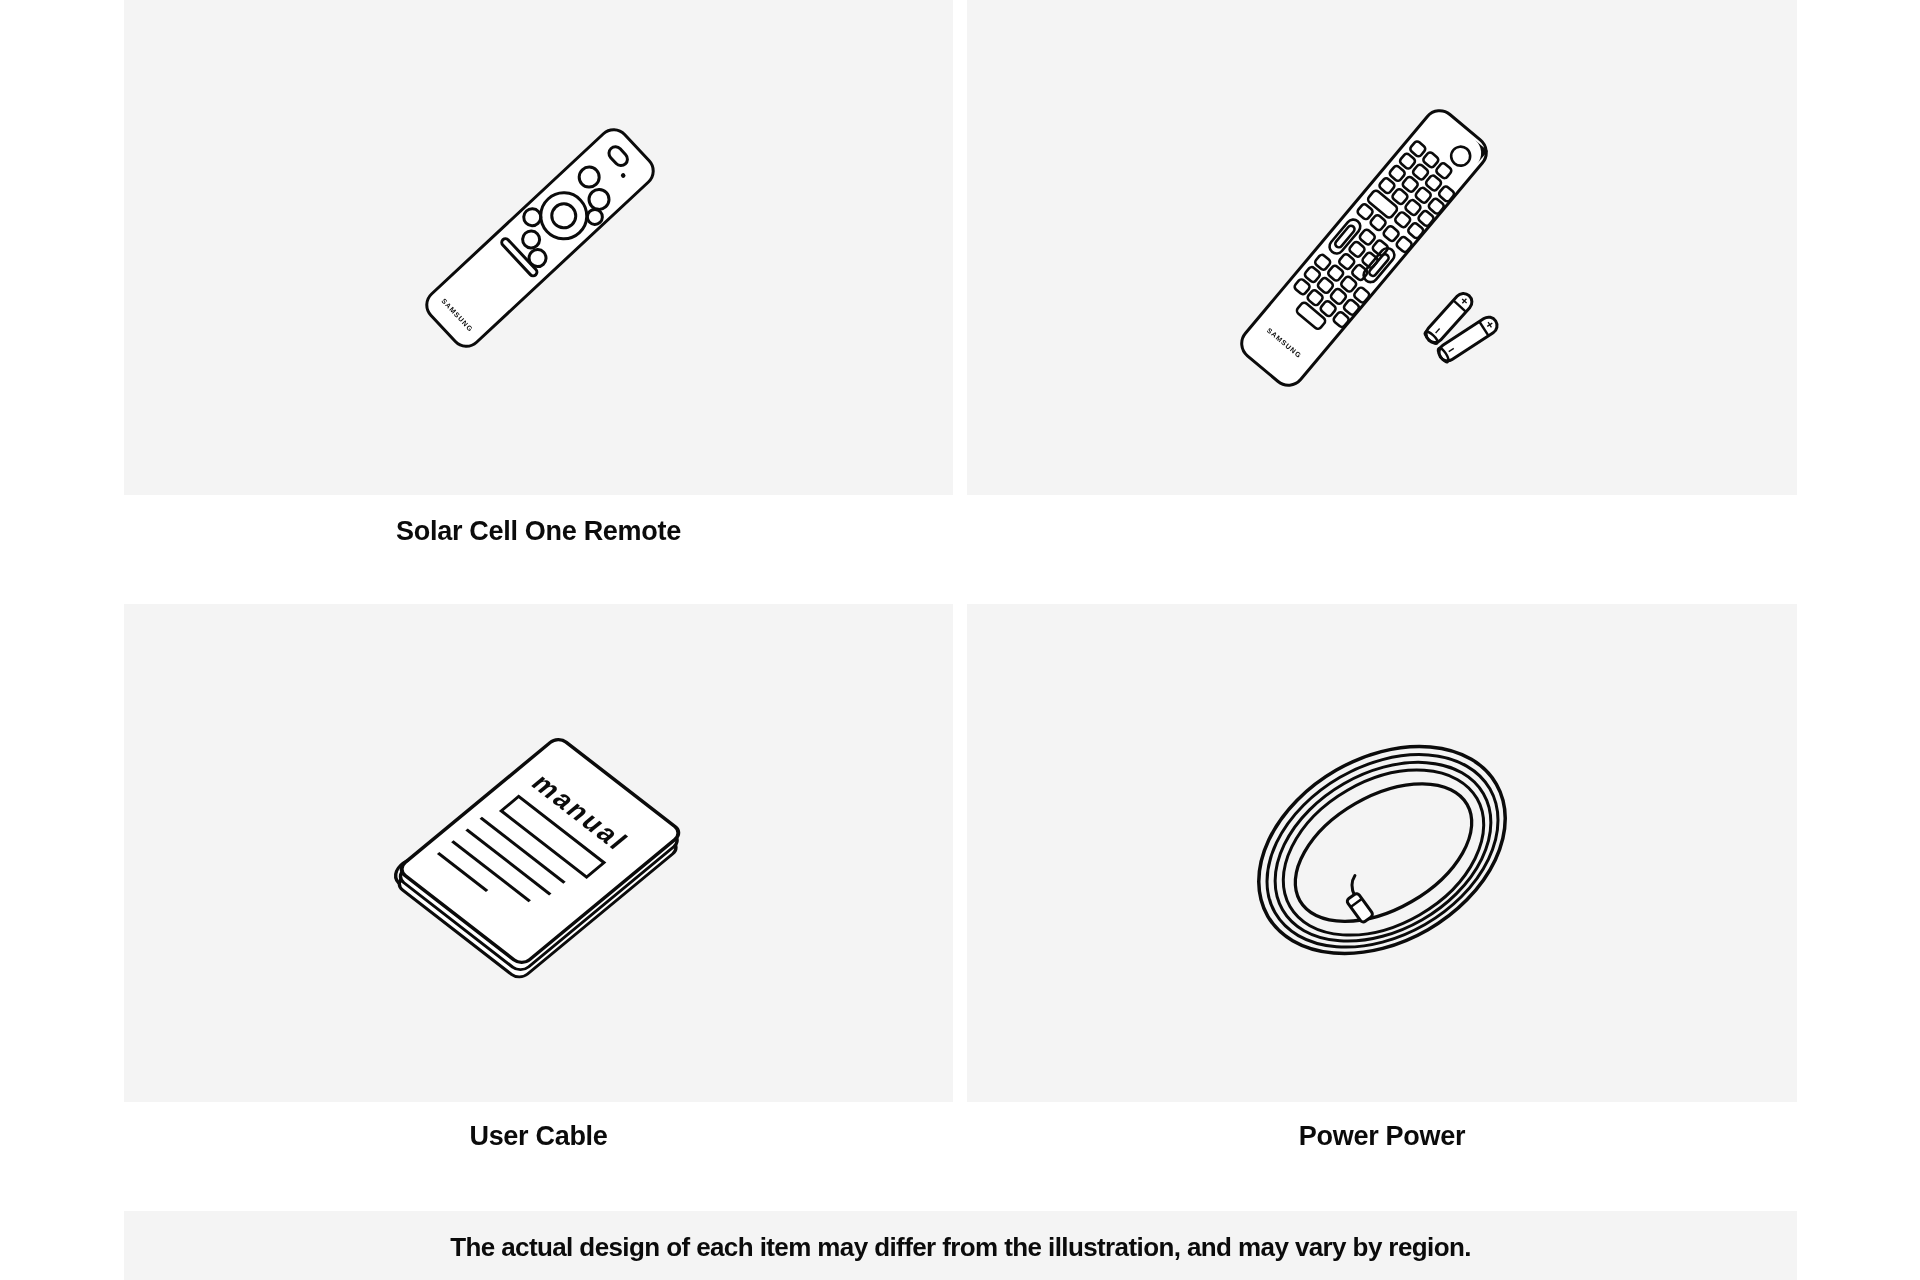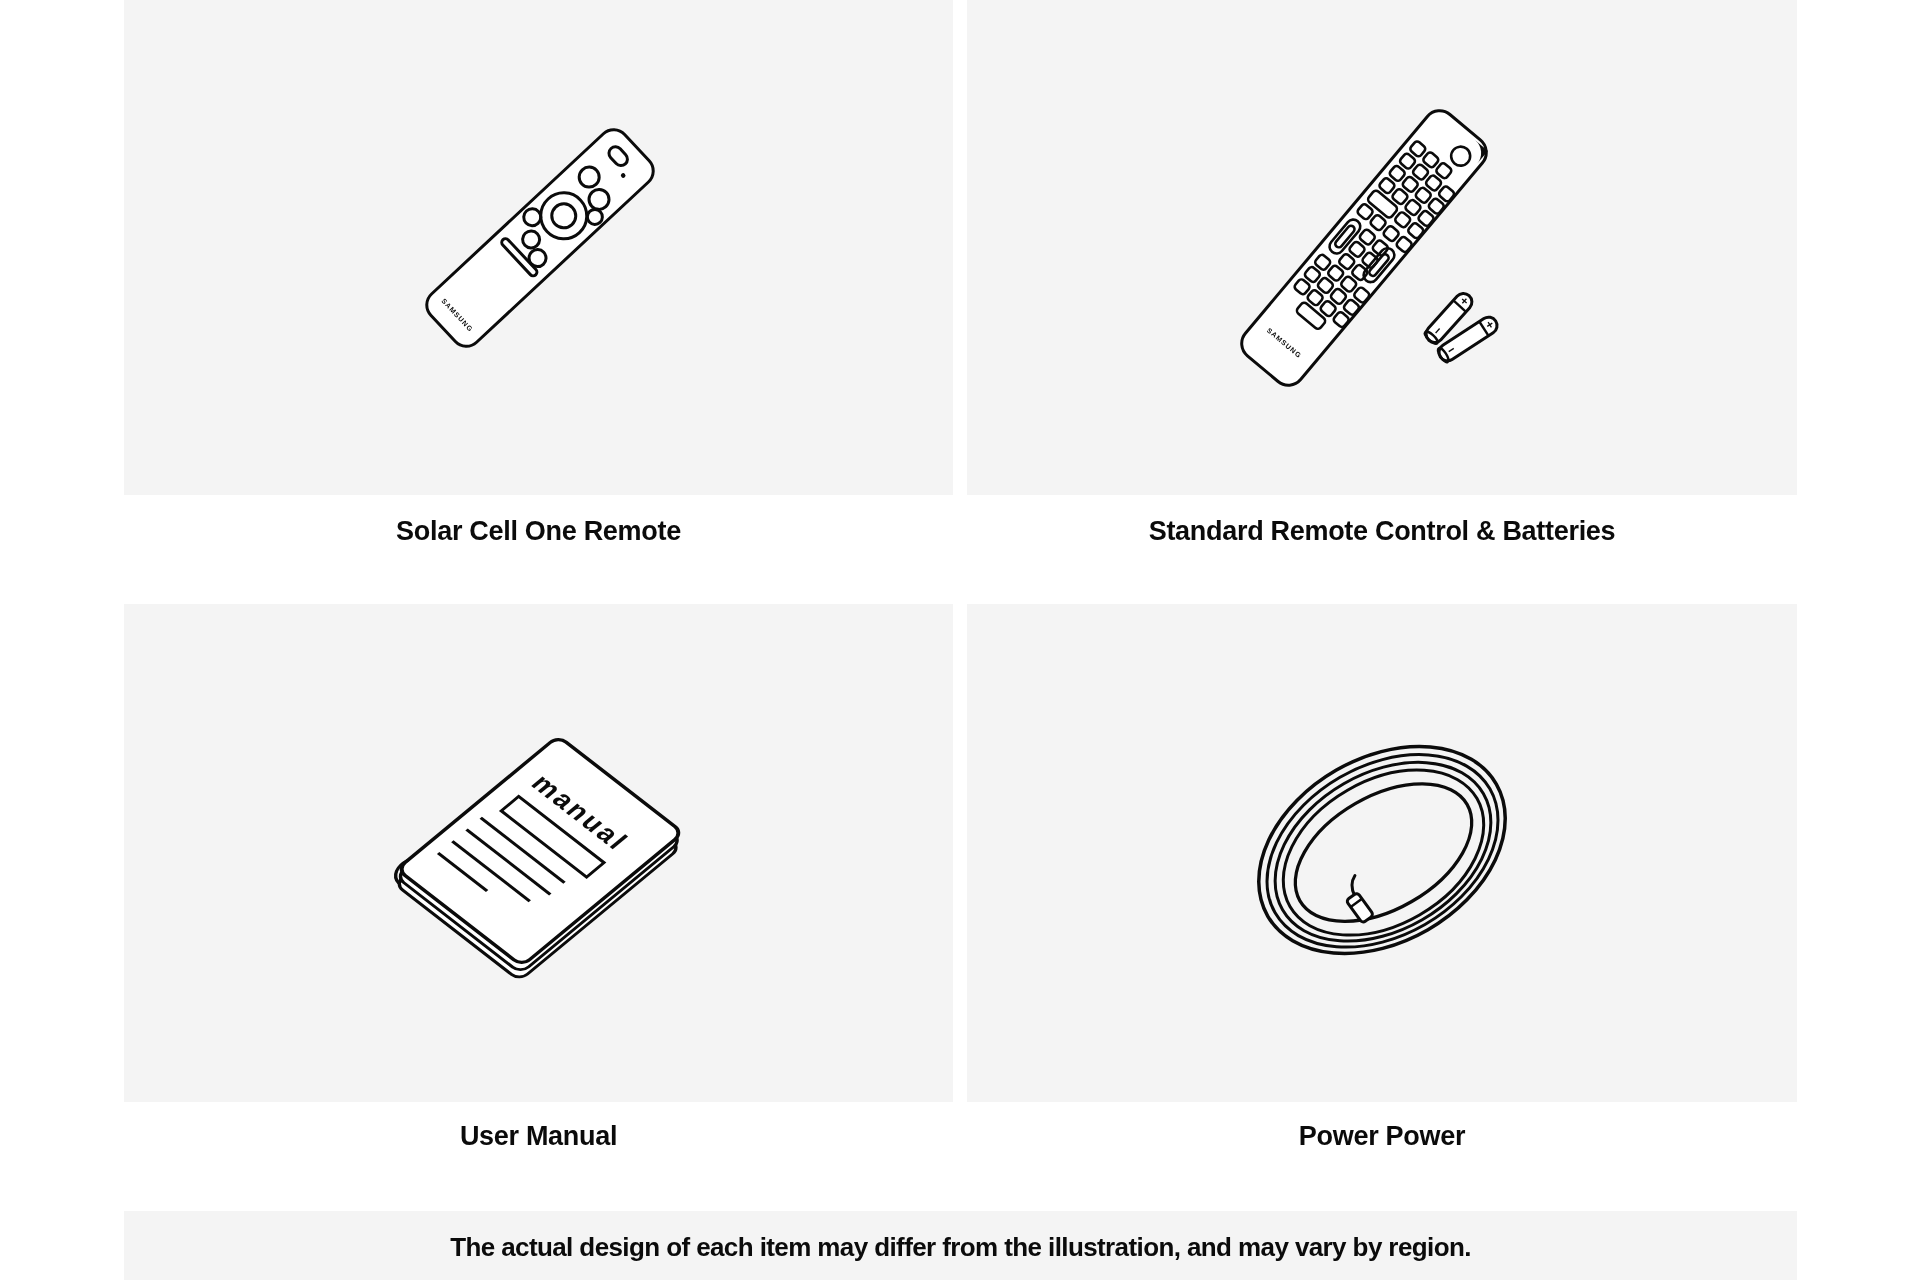--- a/index.html
+++ b/index.html
@@ -193,21 +193,20 @@
         <g transform="translate(-48,40) rotate(-6)">
           <path d="M 3,-14 Q 5,-26 15,-30" stroke-width="3" stroke-linecap="round"></path>
           <rect x="-7" y="-15" width="14" height="28" rx="3.5" fill="#ffffff" stroke-width="3"></rect>
           <line x1="-7" y1="-7" x2="7" y2="-7" stroke-width="2.5"></line>
         </g>
       </g>
     </svg>
   </div>
 
   <div class="caption cap-tl">Solar Cell One Remote</div>
-  <div class="caption cap-tr">Standard Remote Control &amp; Batteries</div>
-  <div class="caption cap-bl">User Manual</div>
+  <div class="caption cap-bl">User Cable</div>
   <div class="caption cap-br">Power Power</div>
 
   <div class="footer">
     <div class="footer-text">The actual design of each item may differ from the illustration, and may vary by region.</div>
   </div>
 
 </div>
 
 </body></html>

